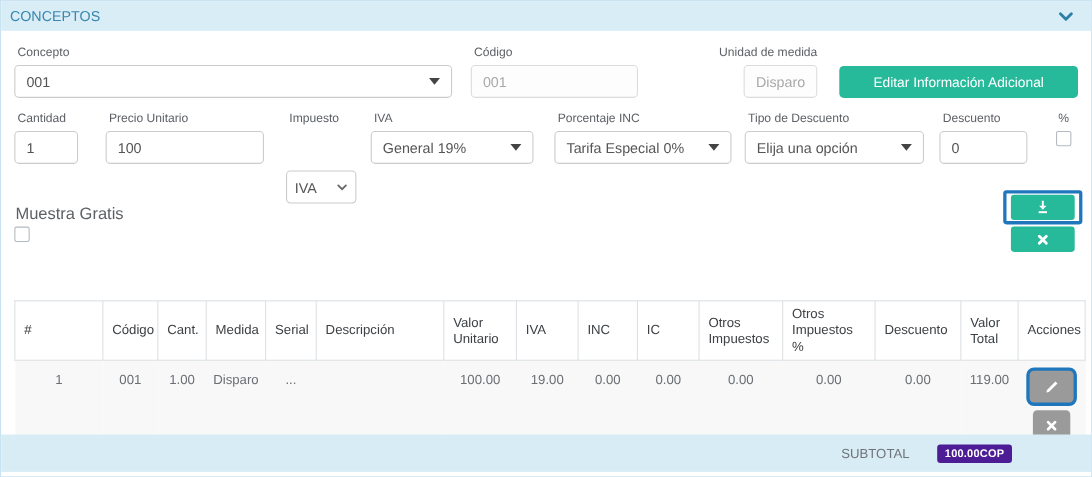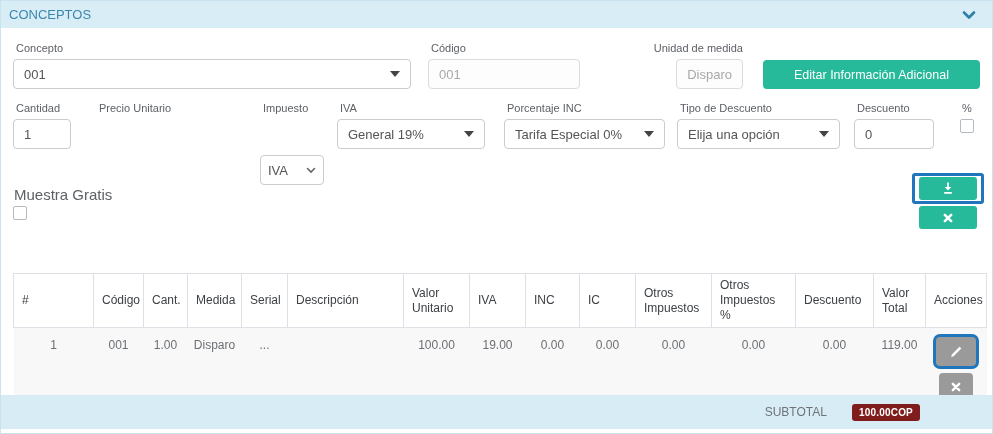--- a/index.html
+++ b/index.html
@@ -47,21 +47,21 @@
 
   .concept-table { width:973px; border-collapse:collapse; table-layout:fixed; margin-top:53px; }
   .concept-table th { height:47px; border:1px solid #dde1e5; background:#fff; font-size:12px; font-weight:normal; color:#3d4145; text-align:left; vertical-align:middle; padding:4px 8px; line-height:1.25; }
   .concept-table td { height:76px; background:#f8f8f9; border-bottom:1px solid #e7e7ea; font-size:12px; color:#6b6f73; text-align:center; vertical-align:top; padding-top:10px; }
   td.actions-cell { padding-top:6px; }
   .action-edit { width:40px; height:29px; background:#9a9a9a; border:none; border-radius:4px; margin:3px auto 0; display:flex; align-items:center; justify-content:center; box-shadow:0 0 0 3px #1f76bc; cursor:pointer; }
   .action-del { width:34px; height:27px; background:#9a9a9a; border:none; border-radius:4px; margin:7px auto 0; display:flex; align-items:center; justify-content:center; cursor:pointer; }
 
   .panel-footer { position:absolute; left:0; right:0; top:394px; height:34px; background:#d8ecf6; display:flex; align-items:center; justify-content:flex-end; padding-right:72px; }
   .subtotal-label { font-size:12px; color:#6f7478; margin-right:25px; }
-  .badge { background:#7f1d1d; color:#fff; font-size:10px; font-weight:bold; padding:3px 7px; border-radius:3px; letter-spacing:.2px; }
+  .badge { background:#4c1d95; color:#fff; font-size:10px; font-weight:bold; padding:3px 7px; border-radius:3px; letter-spacing:.2px; }
 </style>
 </head>
 <body>
 
 <div class="panel">
 
   <div class="panel-header">
     <span class="panel-title">CONCEPTOS</span>
     <span style="cursor:pointer; display:flex;">
       <svg width="14" height="10" viewBox="0 0 14 10">
@@ -95,20 +95,21 @@
       <button class="btn-editar">Editar Información Adicional</button>
     </div>
 
     <div class="frow row2">
       <div class="fg w-cantidad">
         <label>Cantidad</label>
         <input class="control" value="1" style="">
       </div>
       <div class="fg w-precio">
         <label>Precio Unitario</label>
+        <input class="control" value="100" style="">
       </div>
       <div class="fg w-impuesto">
         <label>Impuesto</label>
         <div class="control dd" style="padding:0 7px;">
           <span>IVA</span>
           <svg width="10" height="7" viewBox="0 0 10 7">
               <path d="M1.5 1.5 L5 5 L8.5 1.5" fill="none" stroke="#666" stroke-width="1.6" stroke-linecap="round"></path>
             </svg>
         </div>
       </div>

